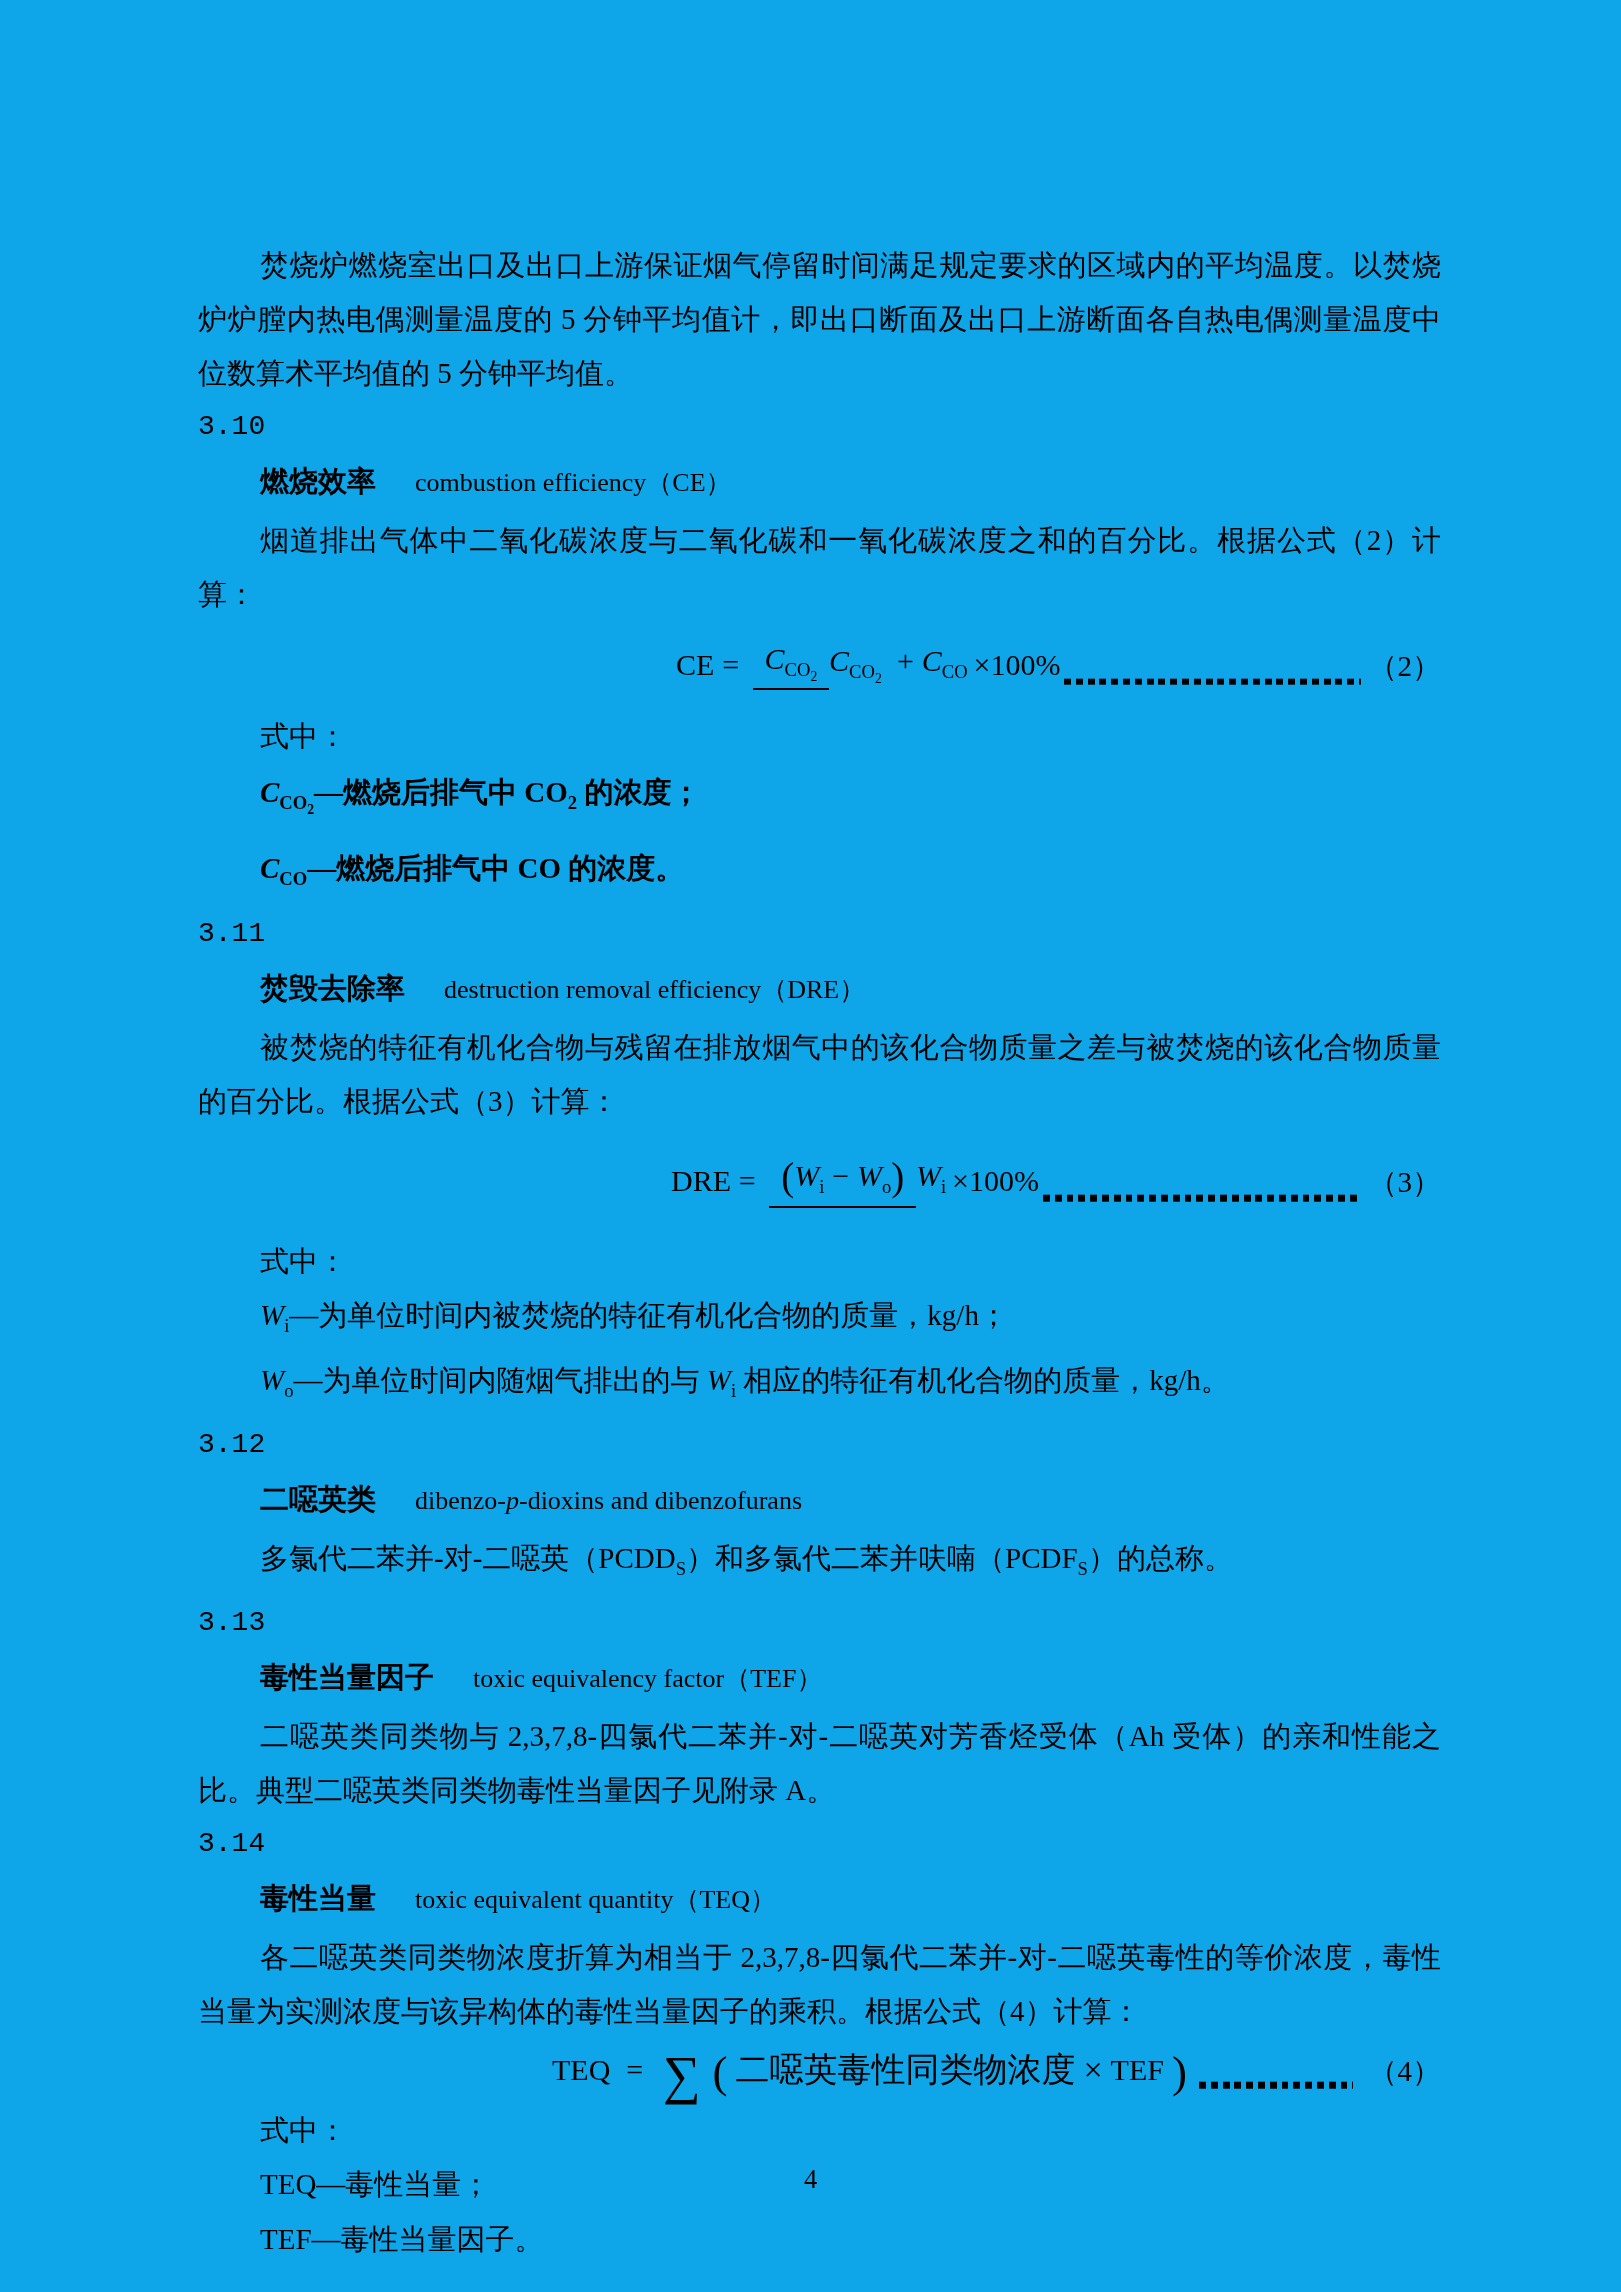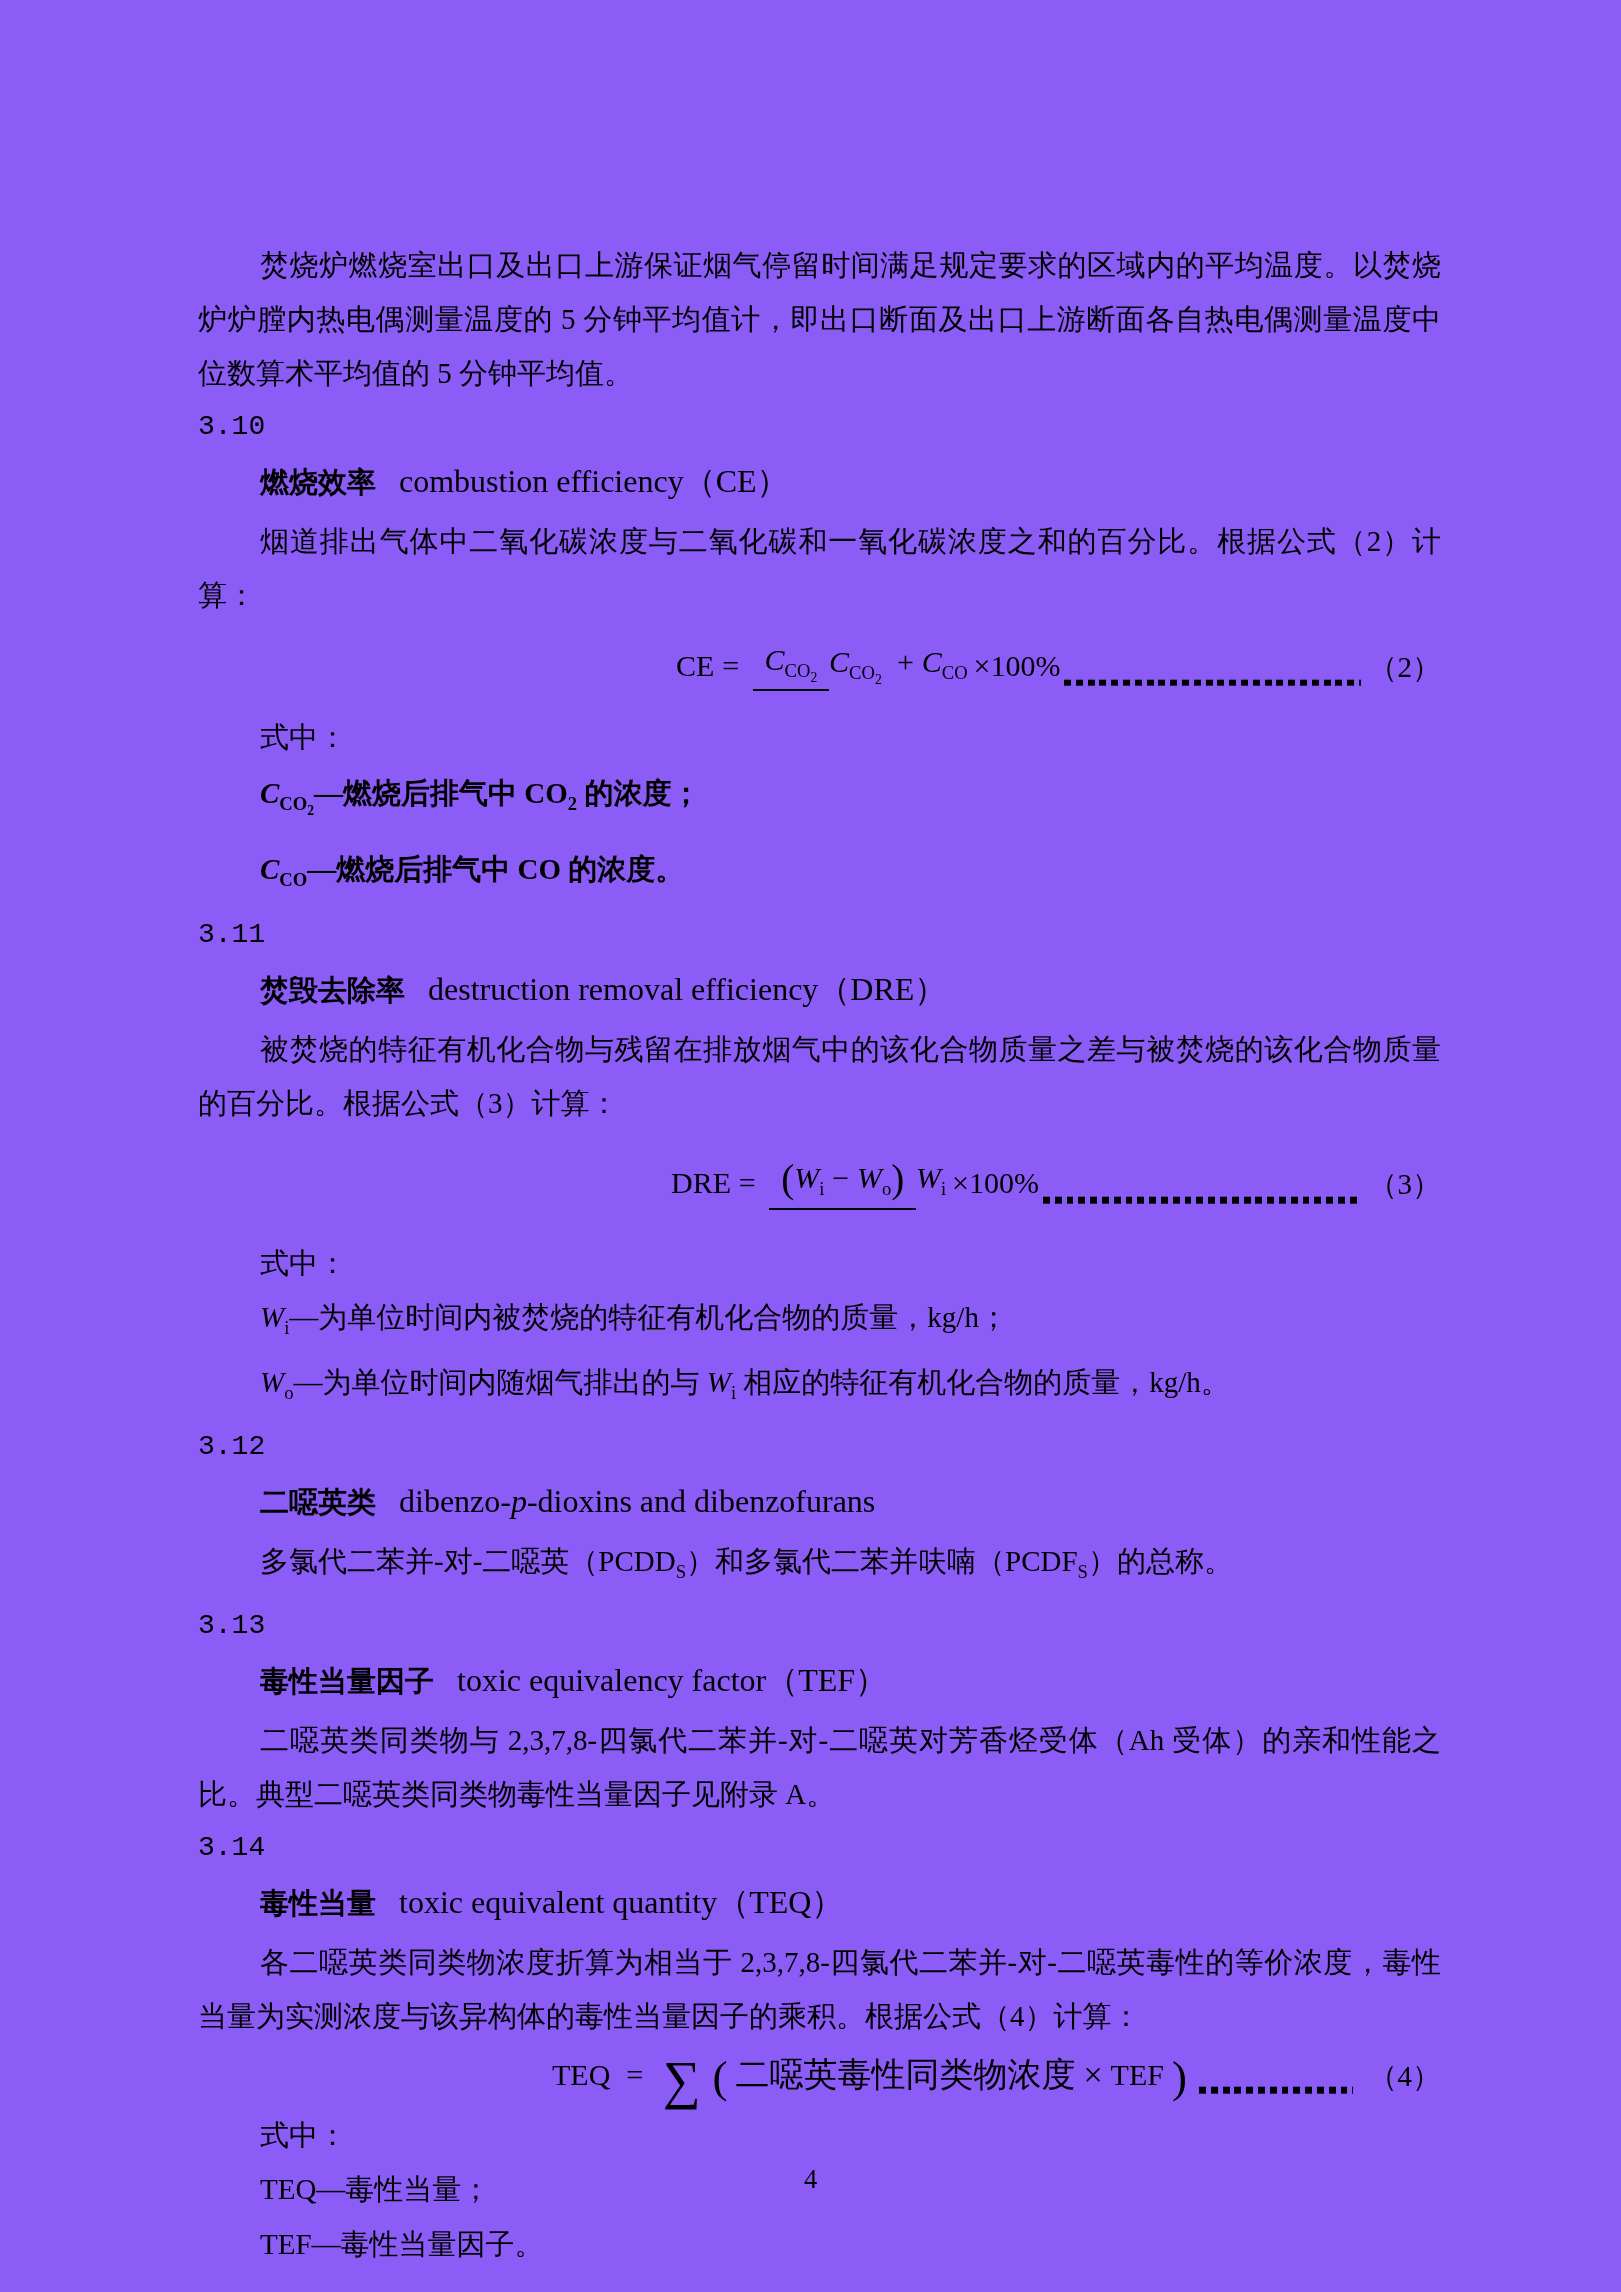--- a/index.html
+++ b/index.html
@@ -1,35 +1,35 @@
 <!DOCTYPE html>
 <html><head>
 <meta charset="utf-8">
 <style>
   html,body{margin:0;padding:0;background:#ffffff;}
   .page{
     position:relative;
     width:1621px;height:2293px;
-    background:#8b5cf6;color:#000;
+    background:#0ea5e9;color:#000;
     font-family:"Liberation Serif","DejaVu Serif",serif;
     overflow:hidden;
   }
   .content{padding:238px 180px 0 198px;}
   .para{
     font-size:29px;line-height:54px;
     text-align:justify;text-indent:62px;
     font-family:"Liberation Serif","DejaVu Serif",serif;
   }
   .secnum{font-size:28px;line-height:54px;font-family:Liberation Mono, monospace;}
   .term{line-height:54px;padding-left:62px;white-space:nowrap;}
   .term-cn{
     font-family:Liberation Serif, serif;
     font-weight:bold;font-size:29px;
   }
-  .term-en{font-size:32px;margin-left:23px;}
+  .term-en{font-size:26px;margin-left:39px;}
   .where{font-size:29px;line-height:54px;padding-left:62px;}
   .defline{font-size:29px;line-height:59px;padding-left:62px;font-weight:bold;}
   .defline-s{font-size:29px;line-height:55px;padding-left:62px;}
   
   .f-row{display:flex;align-items:center;font-size:30px;}
   .f2{height:88px;}
   .f3{height:106px;}
   .f4{height:65px;gap:8px;}
   .pad2{width:478px;flex:none;}
   .pad3{width:473px;flex:none;}

